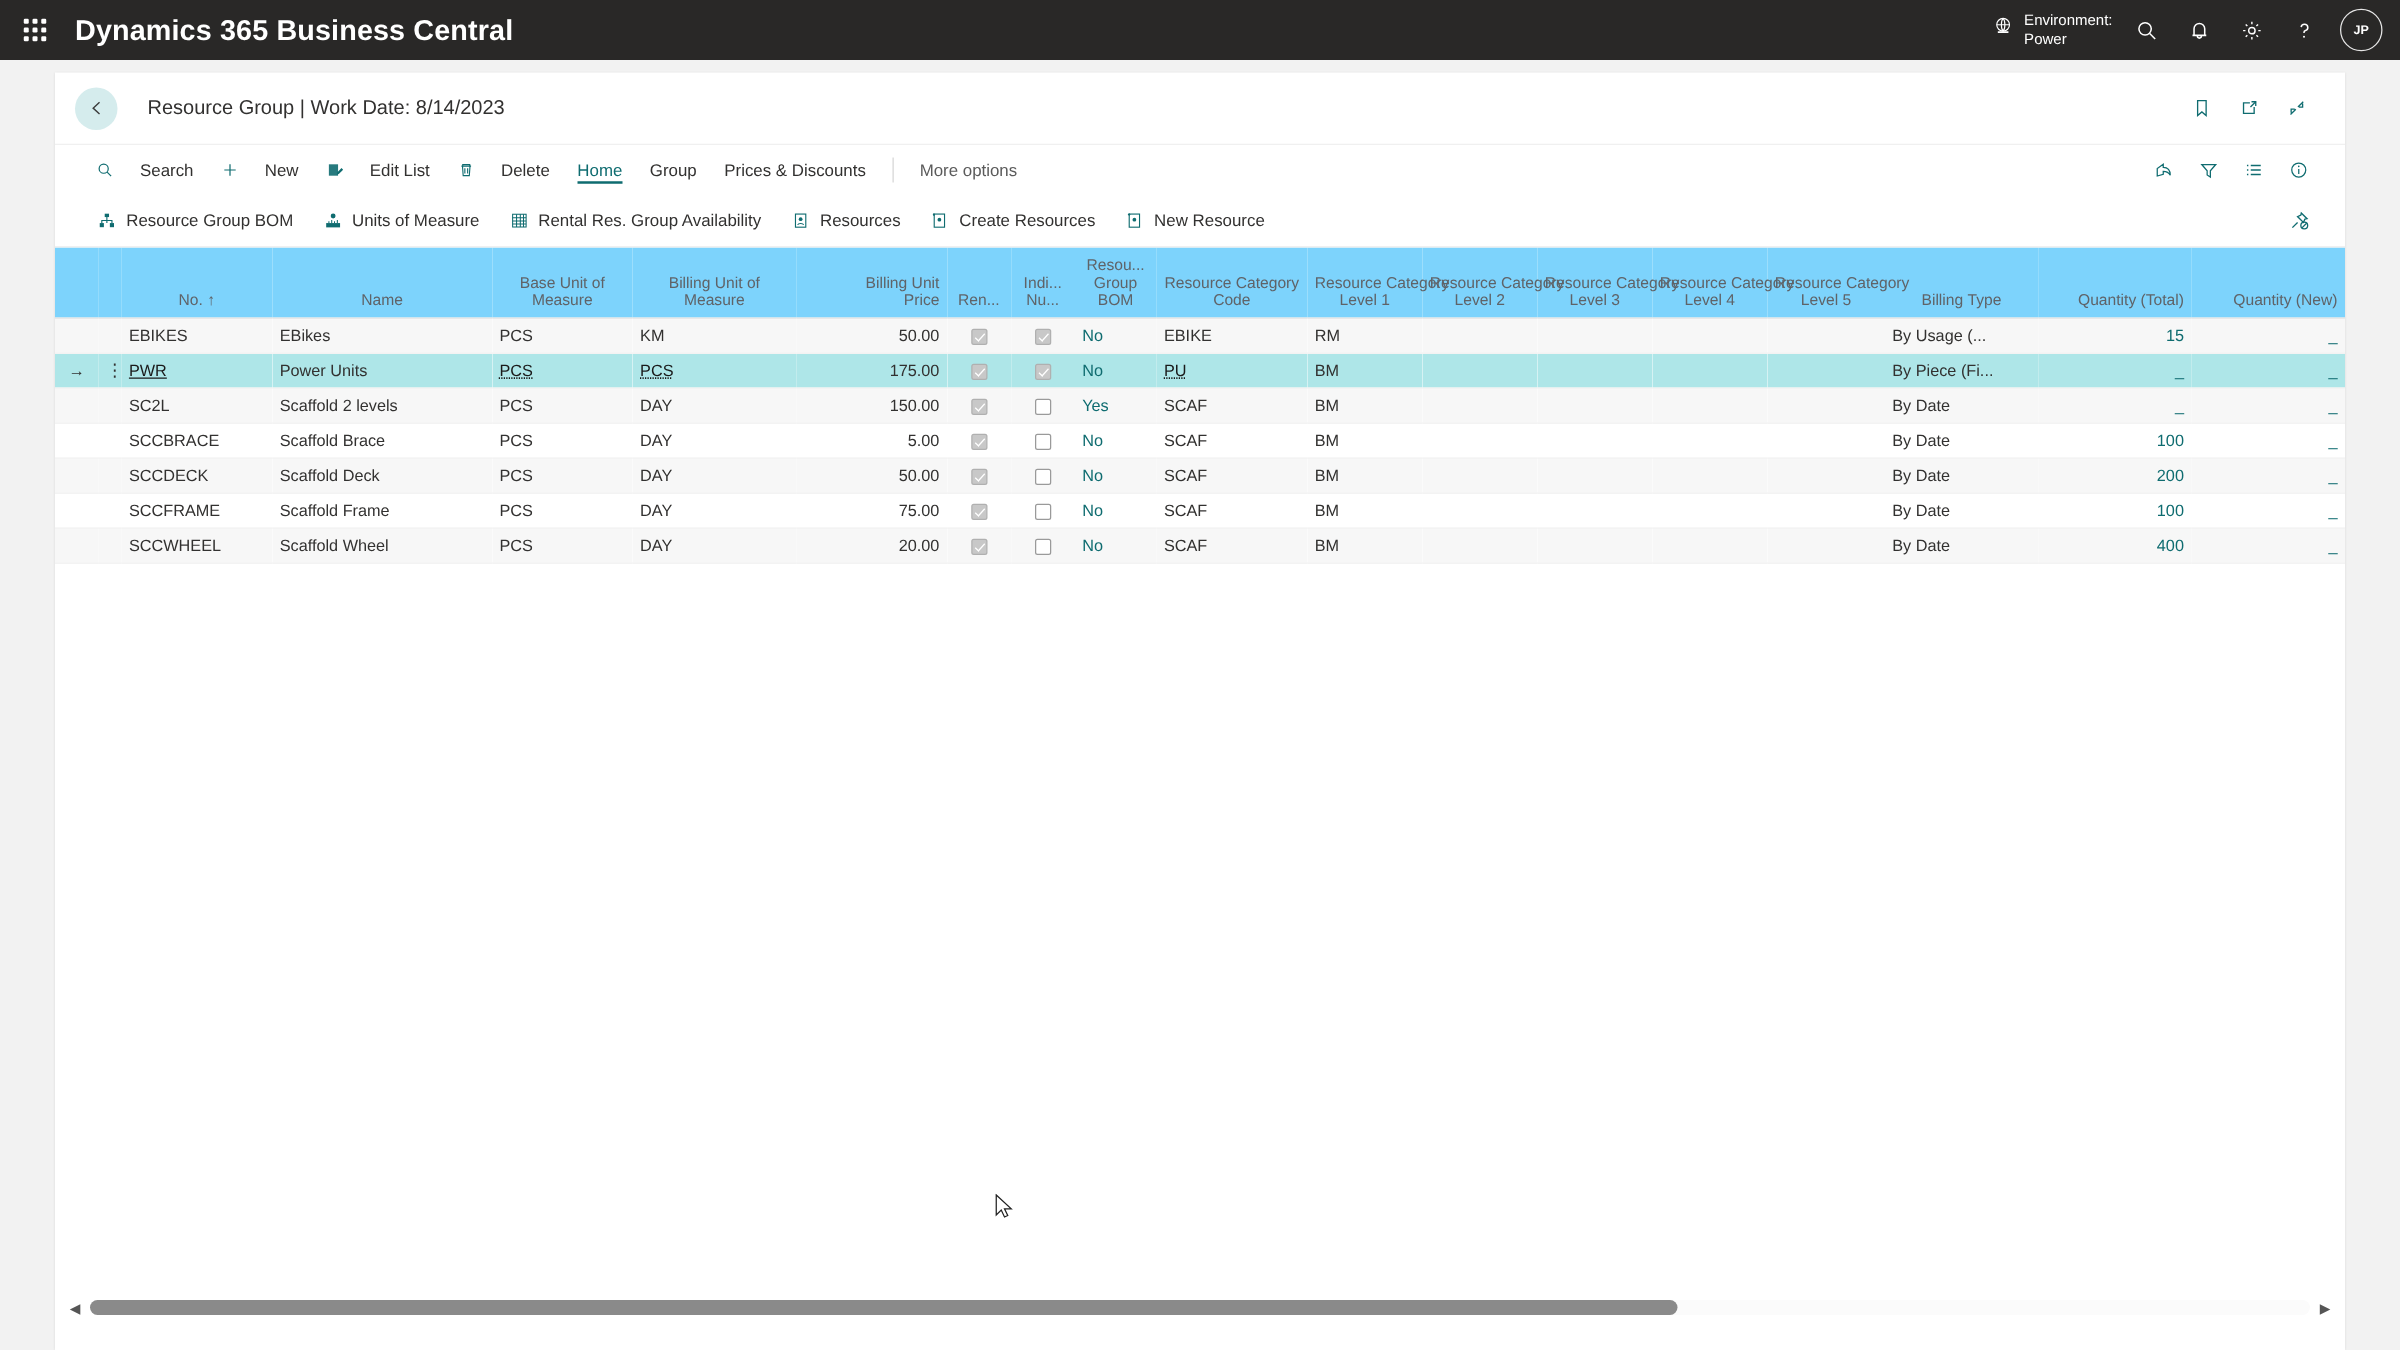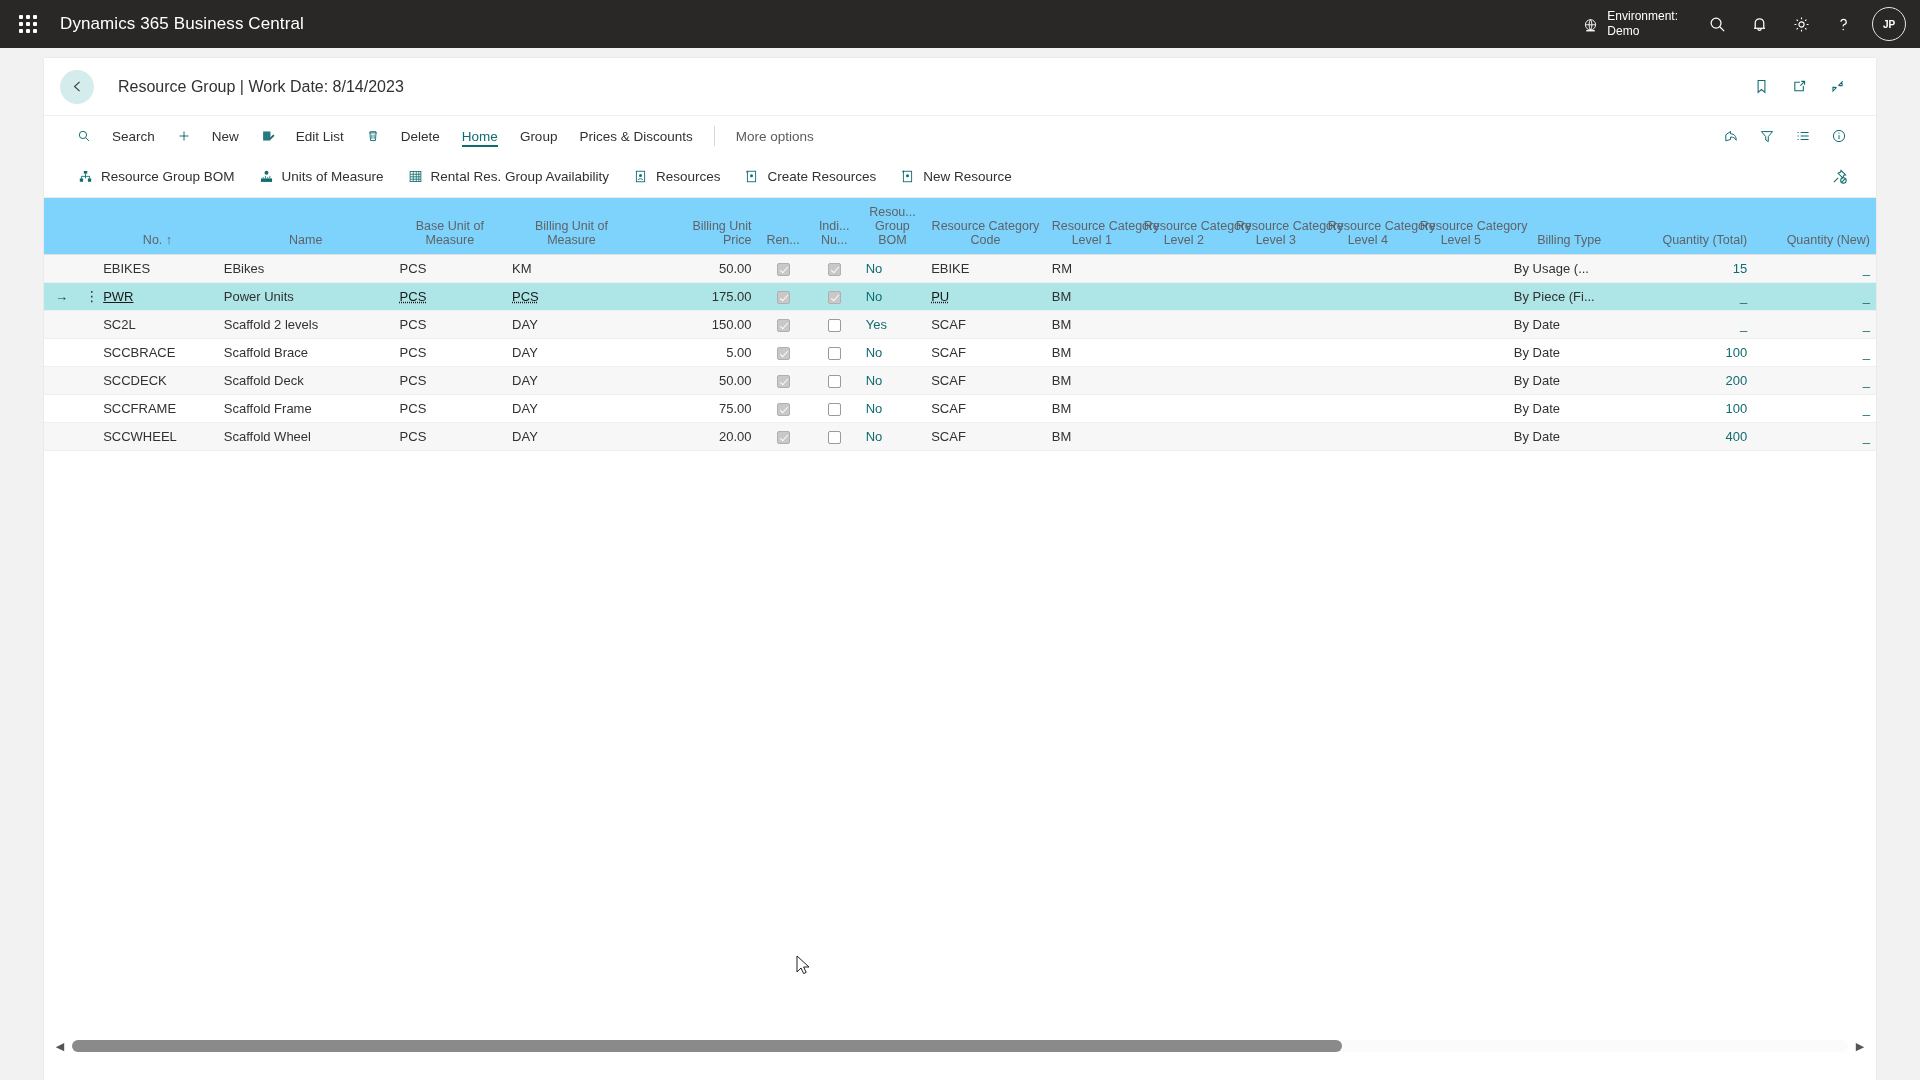--- a/index.html
+++ b/index.html
@@ -18,26 +18,26 @@
   .waffle {
     width: 40px; height: 40px; display: flex; align-items: center;
     justify-content: center; cursor: pointer; flex: 0 0 auto;
   }
   .waffle-grid {
     display: grid; grid-template-columns: repeat(3, 4px);
     grid-template-rows: repeat(3, 4px); gap: 3px;
   }
   .waffle-grid i { width: 4px; height: 4px; background: #ffffff; border-radius: 1px; display: block; }
   .app-title {
-    font-size: 17px; font-weight: normal; margin-left: 12px;
+    font-size: 23px; font-weight: bold; margin-left: 12px;
     letter-spacing: .1px; white-space: nowrap;
   }
   .topbar-spacer { flex: 1 1 auto; }
   .env-block {
-    display: flex; align-items: flex-end; gap: 8px; margin-right: 18px;
+    display: flex; align-items: center; gap: 8px; margin-right: 6px;
   }
   .env-text { font-size: 12px; line-height: 15px; color: #ffffff; white-space: nowrap; }
   .tb-icon {
     width: 42px; height: 42px; display: flex; align-items: center;
     justify-content: center; cursor: pointer; color: #ffffff; flex: 0 0 auto;
   }
   .avatar {
     width: 34px; height: 34px; border-radius: 50%;
     border: 1.5px solid #e6e6e6; display: flex; align-items: center;
     justify-content: center; font-size: 10px; font-weight: 600;
@@ -199,21 +199,21 @@
 
   <div class="env-block">
     <span>
       <svg width="17" height="17" viewBox="0 0 20 20" fill="none" stroke="#fff" stroke-width="1.1">
         <ellipse cx="10" cy="8" rx="6" ry="6"></ellipse>
           <path d="M4 8h12M10 2c2.2 2.2 2.2 9.8 0 12M10 2C7.8 4.2 7.8 11.8 10 14"></path>
         <path d="M5 15h10" stroke-width="1.6"></path>
       </svg>
     </span>
     <span class="env-text">
-      <span>Environment:</span><br><span>Demo</span>
+      <span>Environment:</span><br><span>Power</span>
     </span>
   </div>
 
   <div class="tb-icon">
     <svg width="19" height="19" viewBox="0 0 20 20" fill="none" stroke="#fff" stroke-width="1.3">
       <circle cx="8.5" cy="8.5" r="5.2"></circle>
         <path d="M12.4 12.4L17 17"></path>
     </svg>
   </div>
   <div class="tb-icon">

